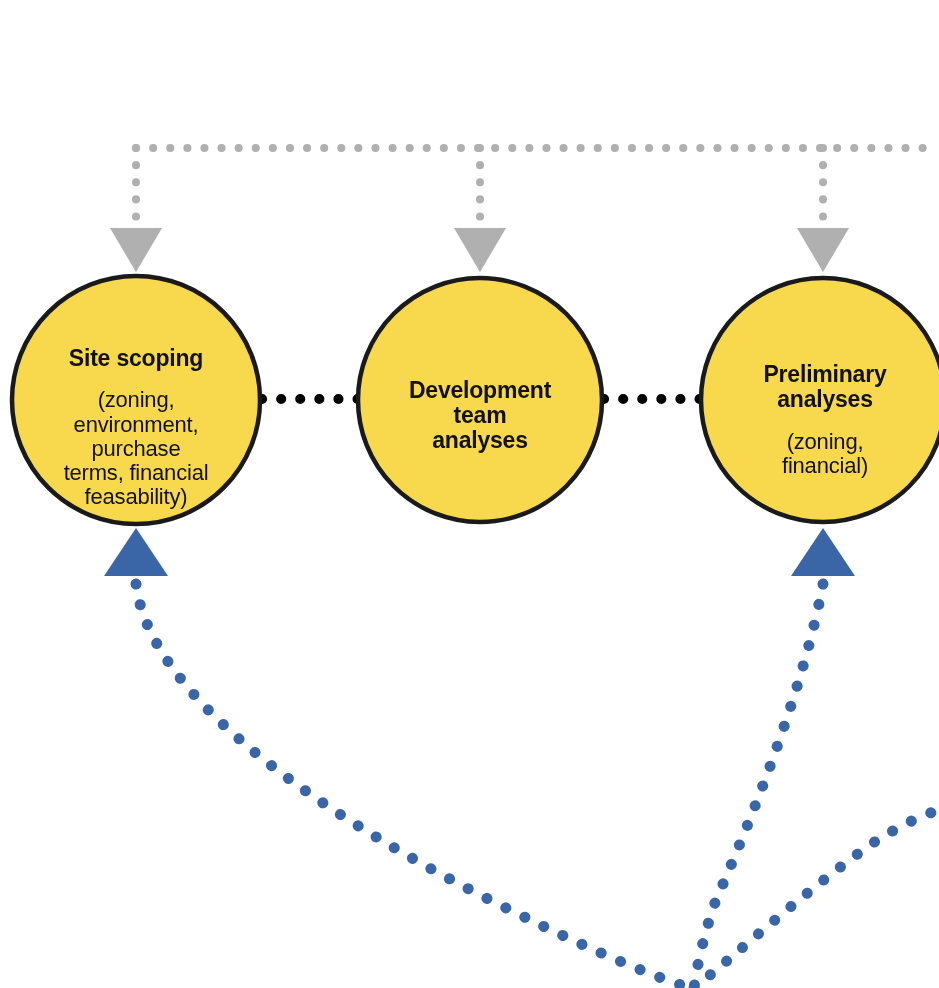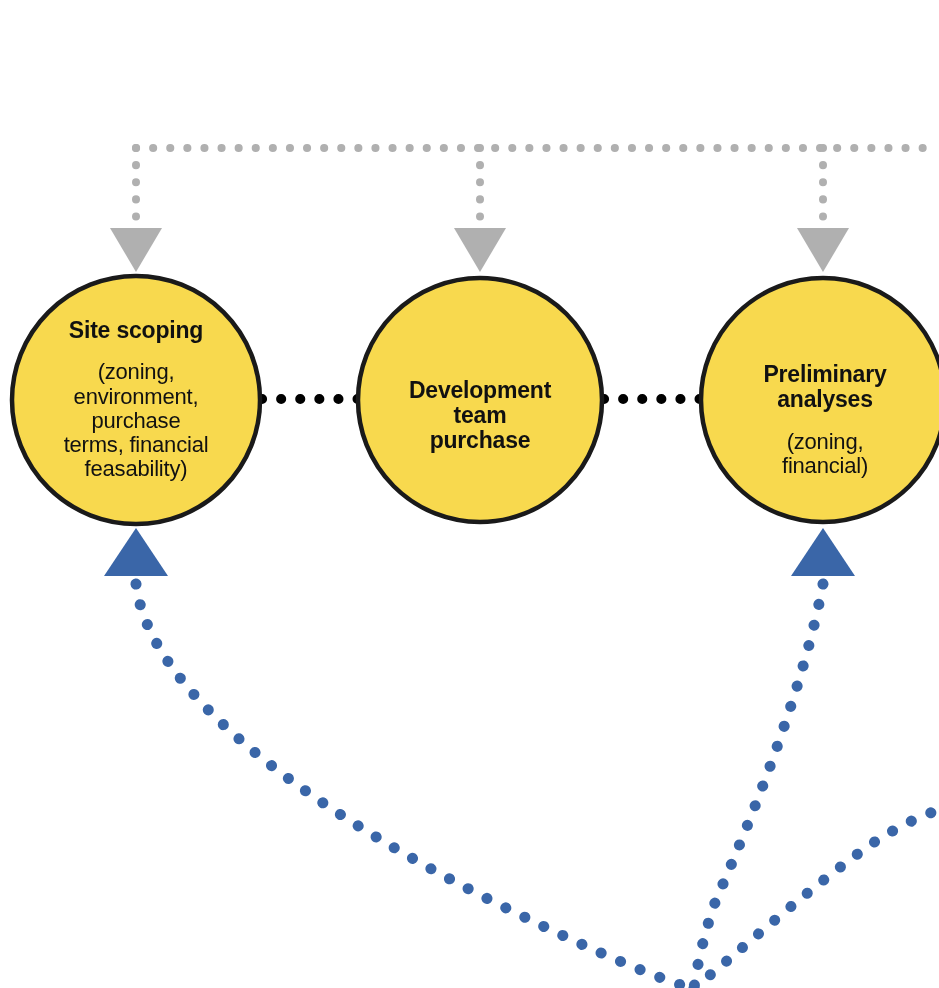--- a/index.html
+++ b/index.html
@@ -40,21 +40,21 @@
     letter-spacing: -0.2px;
   }
   .node-sub {
     display: block;
     font-weight: normal;
     font-size: 22px;
     letter-spacing: -0.2px;
   }
   #label-node-1 {
     left: 11px;
-    top: 300px;
+    top: 328px;
     width: 250px;
   }
   #label-node-2 {
     left: 355px;
     top: 360px;
     width: 250px;
   }
   #label-node-3 {
     left: 700px;
     top: 344px;
@@ -107,21 +107,21 @@
     <span class="node-sub">(zoning,
 environment,
 purchase
 terms, financial
 feasability)</span>
   </div>
 
   <div class="node-label" id="label-node-2">
     <span class="node-title">Development
 team
-purchase</span>
+analyses</span>
     <span class="node-sub"></span>
   </div>
 
   <div class="node-label" id="label-node-3">
     <span class="node-title">Preliminary
 analyses</span>
     <span class="node-sub">(zoning,
 financial)</span>
   </div>
 

